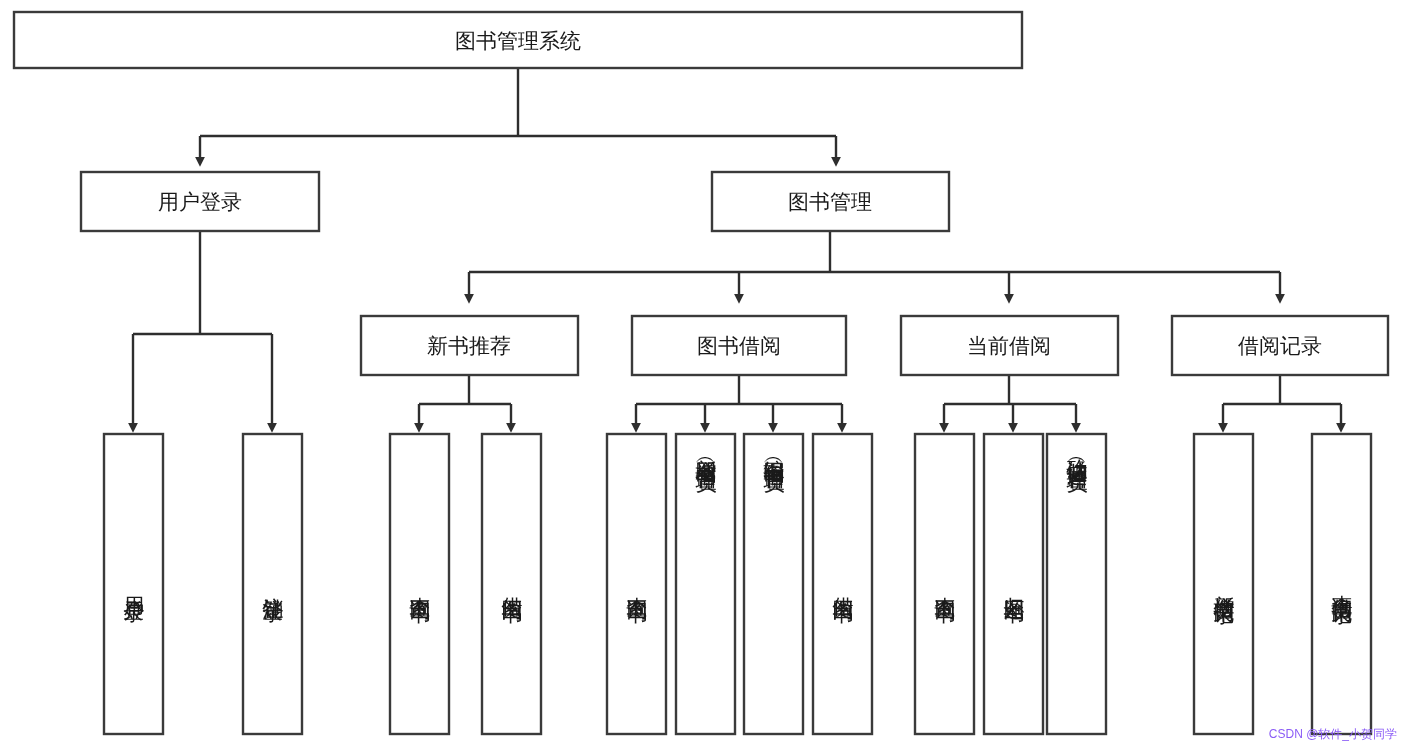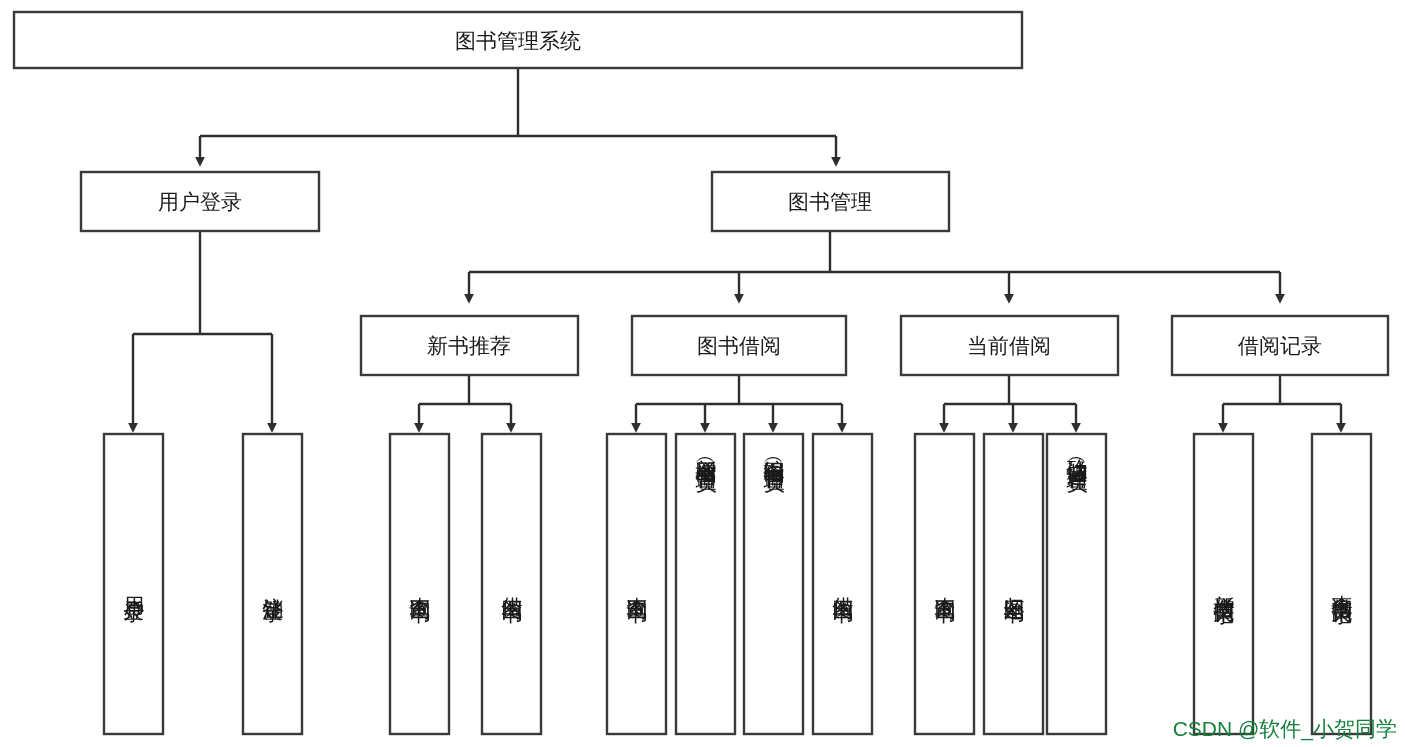--- a/index.html
+++ b/index.html
@@ -63,22 +63,22 @@
     letter-spacing: 2px;
     color: #1a1a1a;
     white-space: nowrap;
     text-align: center;
   }
   #watermark {
     position: absolute;
     right: 8px;
     bottom: 4px;
     font-family: "Liberation Sans", "DejaVu Sans", sans-serif;
-    font-size: 21px;
-    color: #15803d;
+    font-size: 12px;
+    color: #8b5cf6;
     white-space: nowrap;
     user-select: none;
     text-align: center;
   }
 </style>
 </head>
 <body>
 
 <div id="diagram-root">
 

